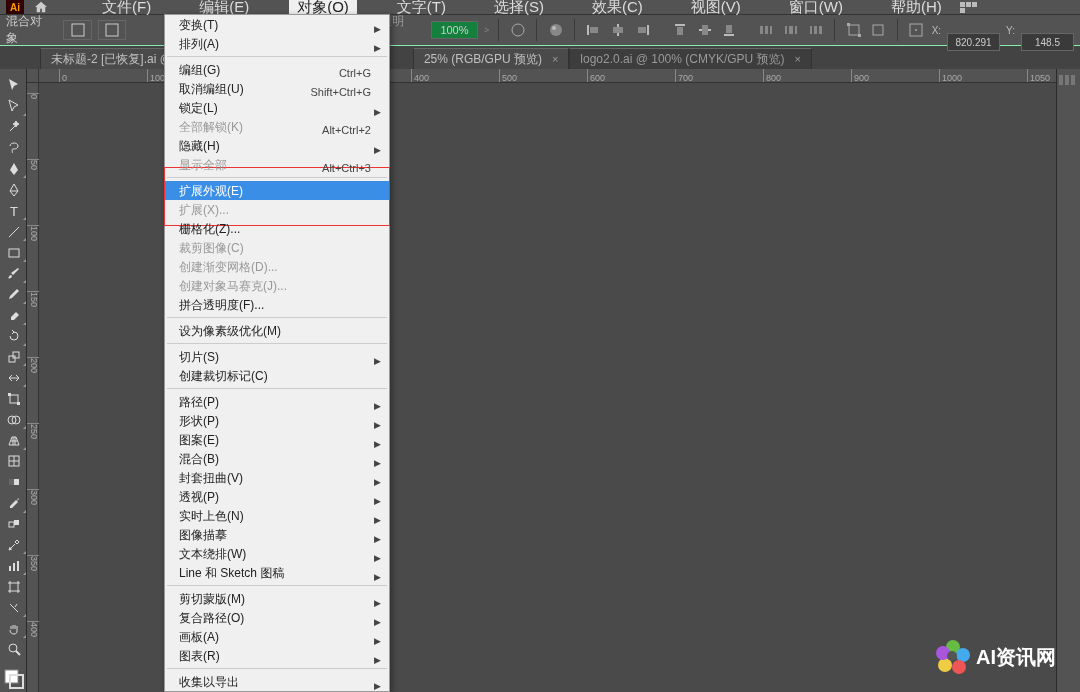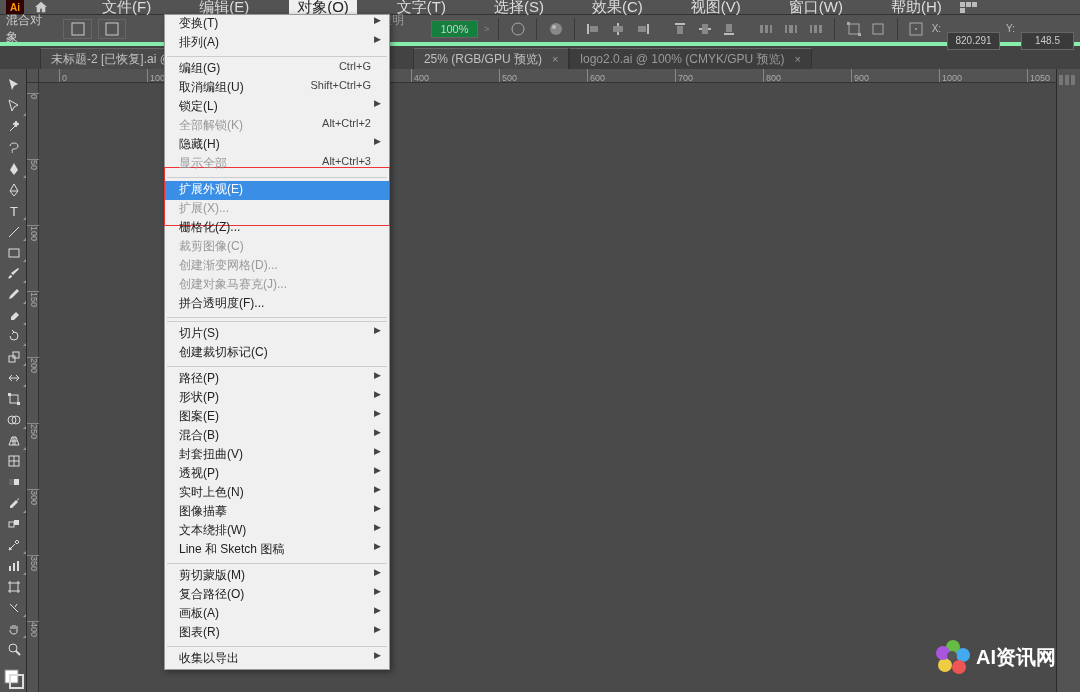--- a/index.html
+++ b/index.html
@@ -8,21 +8,21 @@
 
 .menubar { height:14px; background:#535353; display:flex; align-items:center; padding-left:6px; }
 .menubar .logo { width:18px; height:14px; background:#310000; color:#ff9a00; font-weight:bold; font-size:10px; display:flex; align-items:center; justify-content:center; margin-right:10px; }
 .menubar .home { width:14px; height:12px; margin-right:14px; }
 .menubar .mitem { padding:0 8px; font-size:15px; color:#ddd; cursor:pointer;margin-left:32px; }
 .menubar .mitem.active { background:#f0f0f0; color:#222; }
 .menubar .squares { margin-left:10px; width:20px; height:12px; display:flex; flex-wrap:wrap; gap:1px; align-content:center; }
 .menubar .squares span { width:5px; height:5px; background:#bbb; }
 
 
-.ctrlbar { height:32px; background:#535353; border-top:1px solid #333; border-bottom:4px solid #86efac; display:flex; align-items:center; padding:0 6px; gap:6px; }
+.ctrlbar { height:32px; background:#535353; border-top:1px solid #333; border-bottom:1px solid #86efac; display:flex; align-items:center; padding:0 6px; gap:6px; }
 .ctrlbar .lbl { color:#ccc; font-size:12px; margin-right:6px;}
 .ctrlbar .qbox { width:30px; height:20px; border:1px solid #666; display:flex; align-items:center; justify-content:center; color:#ccc; font-size:11px;}
 .ctrlbar .spacer { flex:0 0 230px; }
 .ctrlbar .optlbl { color:#999; font-size:12px; }
 .ctrlbar .optval { width:50px; height:18px; border:1px solid #666; background:#15803d; display:flex; align-items:center; justify-content:center; color:#ccc; font-size:11px; }
 .ctrlbar .iconbtn { width:20px; height:20px; display:flex; align-items:center; justify-content:center; }
 .ctrlbar .sep { width:1px; height:22px; background:#3a3a3a; margin:0 3px;}
 .ctrlbar .numbox { width:56px; height:18px; border:1px solid #666; background:#3a3a3a; color:#ccc; font-size:10px; display:flex; align-items:center; justify-content:center;margin-top:24px;}
 
 
@@ -45,21 +45,21 @@
 .toolbar .tool { width:27px; height:21px; display:flex; align-items:center; justify-content:center; cursor:pointer; position:relative;}
 .toolbar .tri { position:absolute; right:1px; bottom:1px; width:0;height:0;border-left:3px solid transparent; border-bottom:3px solid #999;}
 
 
 .rside { position:absolute; right:0; top:69px; width:24px; bottom:0; background:#535353; border-left:1px solid #2a2a2a;}
 .rside .gr { width:20px; height:10px; margin:6px auto; display:flex; gap:2px;}
 .rside .gr span{ width:4px;height:10px;background:#777;}
 
 
 .dropdown { position:absolute; left:164px; top:14px; width:226px; background:#f0f0f0; border:1px solid #999; box-shadow:2px 2px 6px rgba(0,0,0,.4); z-index:50; font-size:12px; color:#222;}
-.dropdown .row { height:19px; display:flex; align-items:flex-start; padding:0 18px 0 14px; position:relative; cursor:pointer;}
+.dropdown .row { height:19px; display:flex; align-items:flex-end; padding:8px 18px 0 14px; position:relative; cursor:pointer;}
 .dropdown .row.disabled { color:#999; cursor:default;}
 .dropdown .row.highlight { background:#3a8ee6; color:#fff;}
 .dropdown .row .sc { margin-left:auto; color:#444; font-size:11px;}
 .dropdown .row .arr { position:absolute; right:8px; font-size:9px; color:#444;}
 .dropdown .sep { height:1px; background:#ccc; margin:3px 2px;}
 .dropdown .redbox { position:absolute; border:1px solid #e33; pointer-events:none;}
 
 
 .watermark { position:absolute; right:24px; bottom:18px; display:flex; align-items:center; gap:6px; }
 .watermark .ic { width:34px; height:34px; position:relative;}
@@ -494,20 +494,23 @@
     <div class="row disabled">
       <span>创建渐变网格(D)...</span>
     </div>
     <div class="row disabled">
       <span>创建对象马赛克(J)...</span>
     </div>
     <div class="row">
       <span>拼合透明度(F)...</span>
     </div>
     <div class="sep"></div>
+    <div class="row">
+      <span>设为像素级优化(M)</span>
+    </div>
     <div class="sep"></div>
     <div class="row">
       <span>切片(S)</span>
       <span class="arr">▶</span>
     </div>
     <div class="row">
       <span>创建裁切标记(C)</span>
     </div>
     <div class="sep"></div>
     <div class="row">

